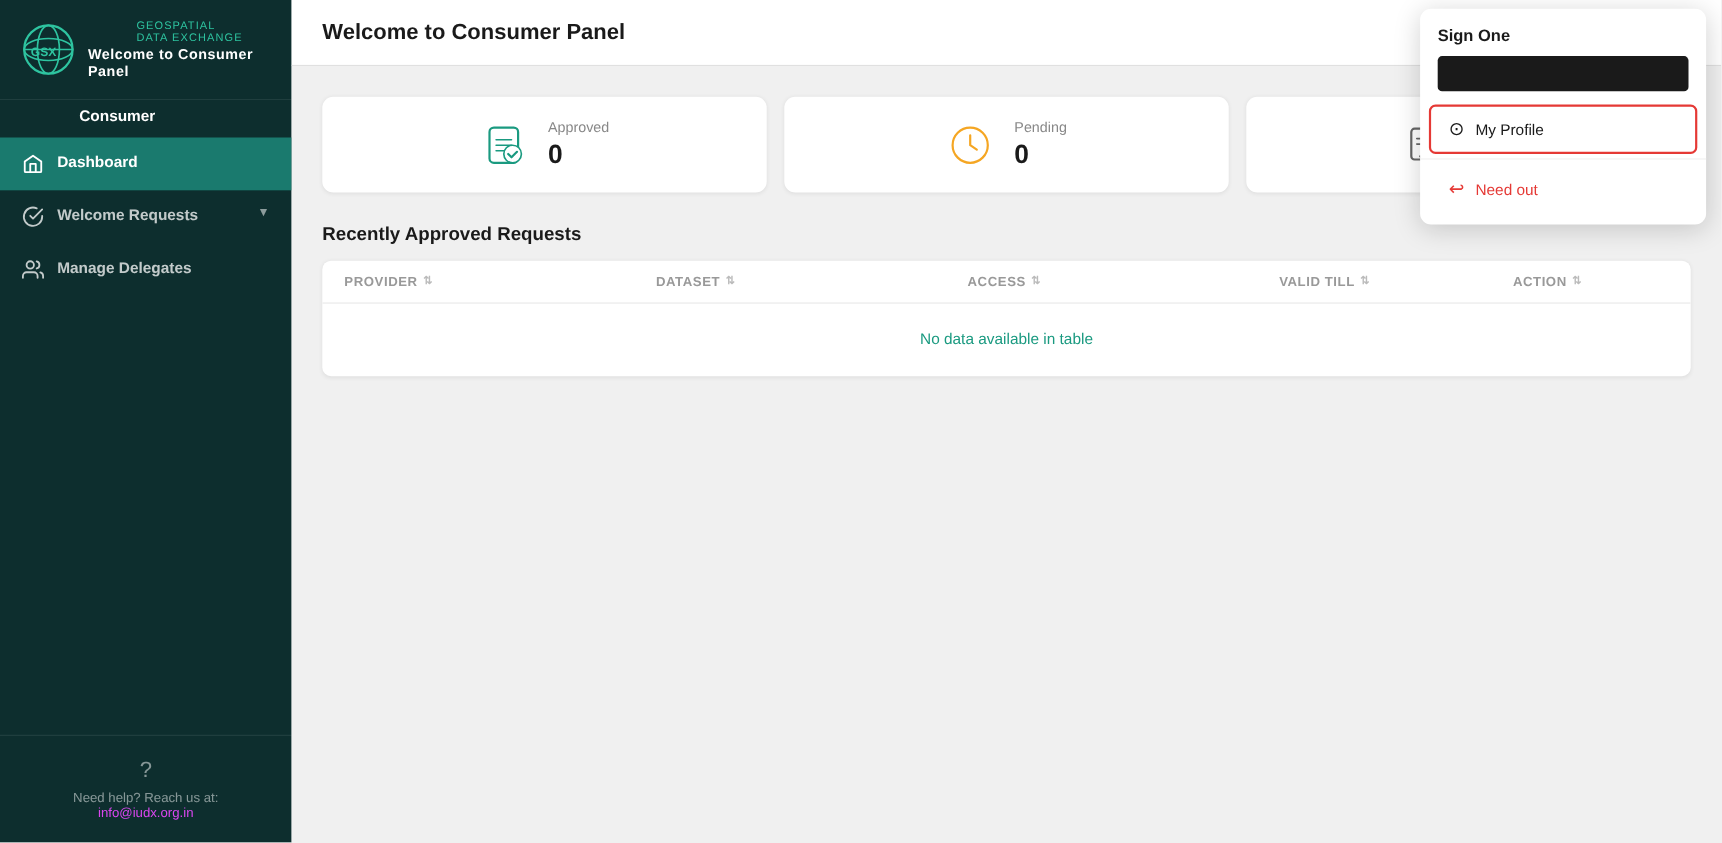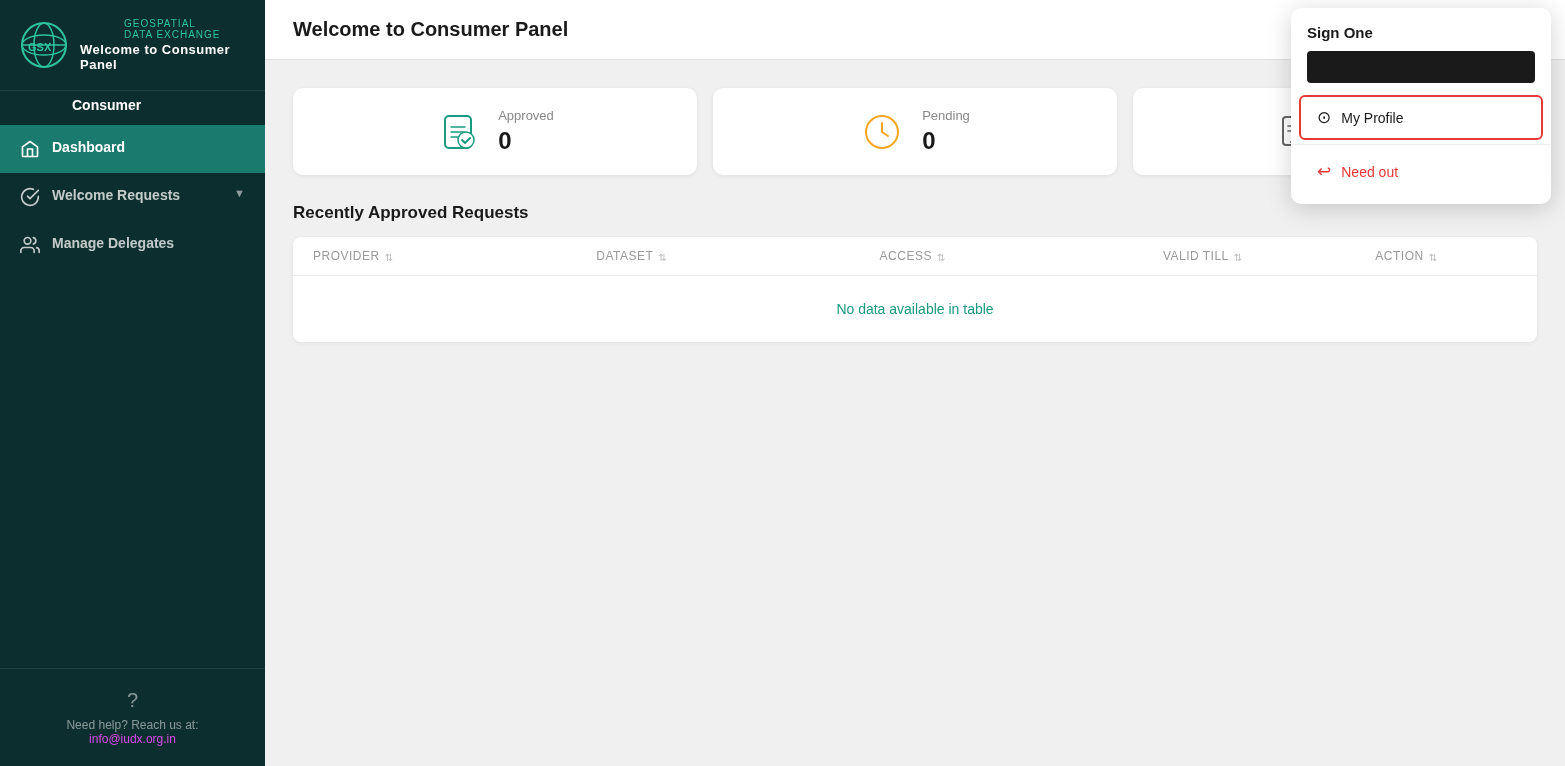--- a/index.html
+++ b/index.html
@@ -198,26 +198,26 @@
       box-shadow: 0 1px 4px rgba(0,0,0,0.07);
     }
     .table-header {
       display: grid;
       grid-template-columns: 2fr 2fr 2fr 1.5fr 1fr;
       padding: 12px 20px;
       border-bottom: 1px solid #e8e8e8;
     }
     .th {
       font-size: 12px;
-      font-weight: 400;
+      font-weight: 700;
       color: #999;
       text-transform: uppercase;
       letter-spacing: 0.5px;
       display: flex;
-      align-items: flex-end;
+      align-items: flex-start;
       gap: 5px;
     }
     .th .sort-icon { color: #bbb; font-size: 10px; }
     .table-body {
       padding: 24px 20px;
       text-align: center;
     }
     .no-data {
       color: #1a9a80;
       font-size: 14px;

